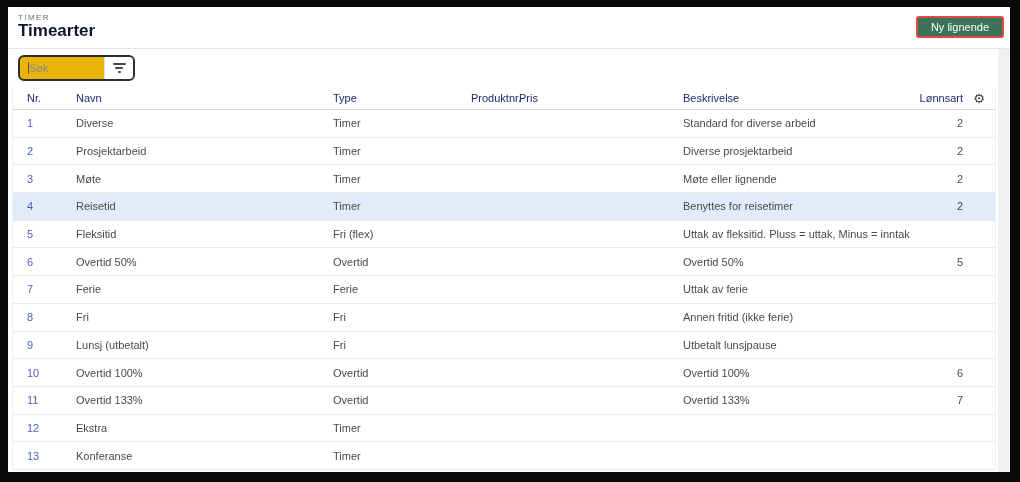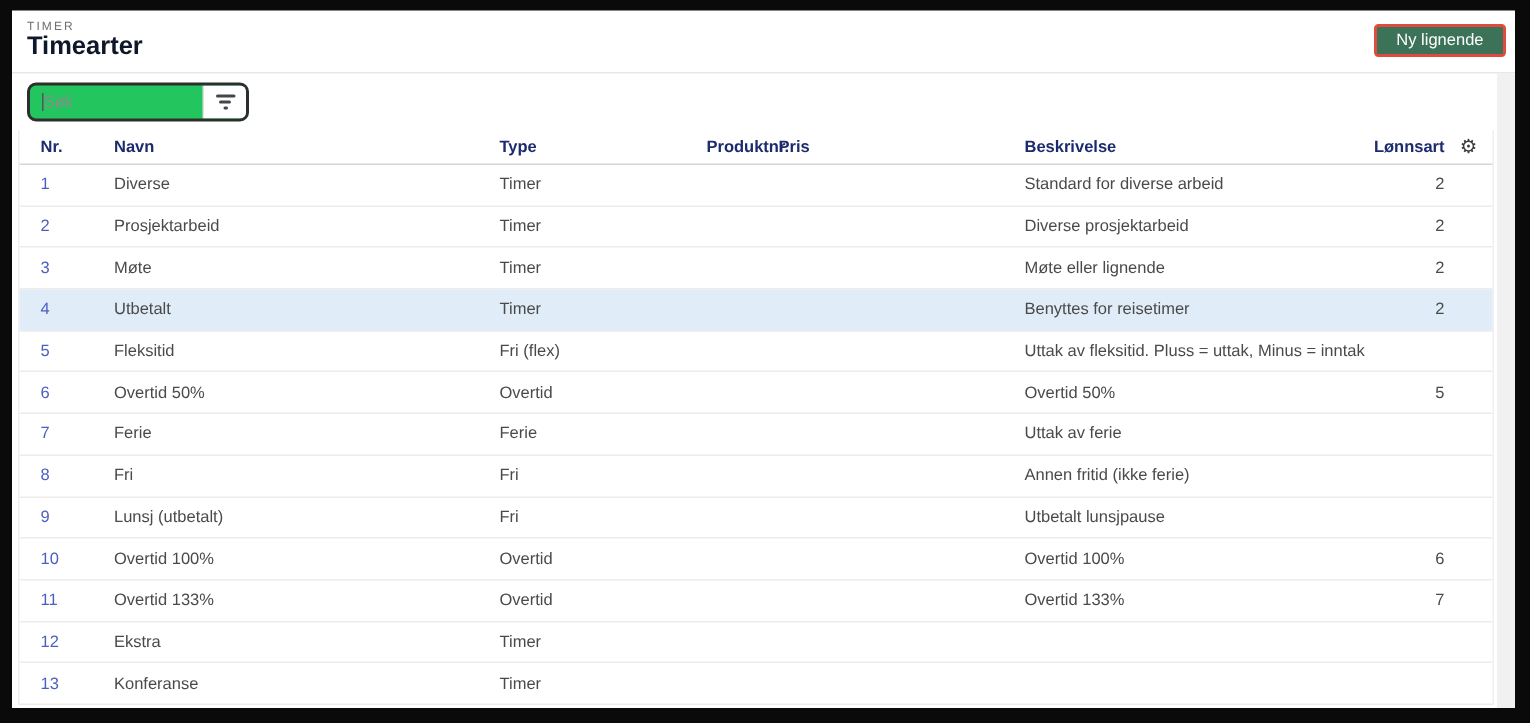--- a/index.html
+++ b/index.html
@@ -8,36 +8,36 @@
 
   
   .eyebrow{position:absolute;left:10px;top:6px;font-size:8px;color:#6f6f6f;letter-spacing:1.4px;font-weight:500;}
   .page-title{position:absolute;left:10px;top:14px;font-size:17px;font-weight:bold;color:#0f172a;}
   .new-btn{position:absolute;right:6px;top:9px;height:22px;padding:0 13px;box-sizing:border-box;
     background:#3c7258;border:2px solid #de4b3f;border-radius:3px;color:#ffffff;font-size:11px;
     font-family:"Liberation Sans",sans-serif;display:flex;align-items:center;cursor:pointer;}
   .header-divider{position:absolute;left:0;right:0;top:41px;height:1px;background:#e7e7e7;}
 
   
-  .searchbox{position:absolute;left:10px;top:48px;width:148px;height:26px;box-sizing:border-box;
-    border:2px solid #2e2e2e;border-radius:6px;background:#22c55e;display:flex;align-items:stretch;overflow:hidden;}
+  .searchbox{position:absolute;left:10px;top:48px;width:117px;height:26px;box-sizing:border-box;
+    border:2px solid #2e2e2e;border-radius:6px;background:#eab308;display:flex;align-items:stretch;overflow:hidden;}
   .search-input{flex:1;min-width:0;border:none;outline:none;padding:0 4px 0 9px;font-size:11px;
     font-family:"Liberation Sans",sans-serif;color:#444;background:transparent;}
   .search-input::placeholder{color:#8c8c8c;opacity:1;}
   .caret{position:absolute;left:8px;top:5px;width:1px;height:12px;background:#555;}
   .search-sep{width:1px;background:#e0e0e0;}
   .filter-btn{width:28px;display:flex;flex-direction:column;align-items:center;justify-content:center;
     gap:2px;background:#fff;cursor:pointer;}
   .fbar{height:2px;border-radius:1px;background:#43464b;}
   .fbar.b1{width:13px;} .fbar.b2{width:8px;} .fbar.b3{width:3px;}
 
   
   .table{position:absolute;left:4px;top:80px;width:984px;border-left:1px solid #f0f0f0;border-right:1px solid #f0f0f0;box-sizing:border-box;}
   .thead,.trow{display:grid;grid-template-columns:54px 264px 140px 48px 148px 1fr 76px 32px;align-items:center;}
-  .thead{height:22px;border-bottom:1px solid #d6d6d6;font-size:11px;font-weight:bold;color:#1c2b6d;}
+  .thead{height:22px;border-bottom:1px solid #d6d6d6;font-size:11px;font-weight:normal;color:#1c2b6d;}
   .trow{height:26.7px;border-bottom:1px solid #ececec;font-size:11px;color:#4a4a4a;}
   .row-highlight{background:#e0edf8;}
   .cell-nr{padding-left:14px;}
   .trow .cell-nr{color:#4c5fc0;cursor:pointer;}
   .cell-navn{padding-left:9px;}
   .cell-type{padding-left:2px;}
   .cell-prod{text-align:right;padding-right:6px;}
   .cell-pris{text-align:left;padding-right:6px;}
   .cell-besk{padding-left:16px;white-space:nowrap;overflow:visible;}
   .cell-lonn{text-align:right;}
@@ -107,21 +107,21 @@
       <div class="cell-navn">Møte</div>
       <div class="cell-type">Timer</div>
       <div class="cell-prod"></div>
       <div class="cell-pris"></div>
       <div class="cell-besk">Møte eller lignende</div>
       <div class="cell-lonn">2</div>
       <div class="cell-gear"></div>
     </div>
     <div class="trow row-highlight">
       <div class="cell-nr">4</div>
-      <div class="cell-navn">Utbetalt</div>
+      <div class="cell-navn">Reisetid</div>
       <div class="cell-type">Timer</div>
       <div class="cell-prod"></div>
       <div class="cell-pris"></div>
       <div class="cell-besk">Benyttes for reisetimer</div>
       <div class="cell-lonn">2</div>
       <div class="cell-gear"></div>
     </div>
     <div class="trow">
       <div class="cell-nr">5</div>
       <div class="cell-navn">Fleksitid</div>

